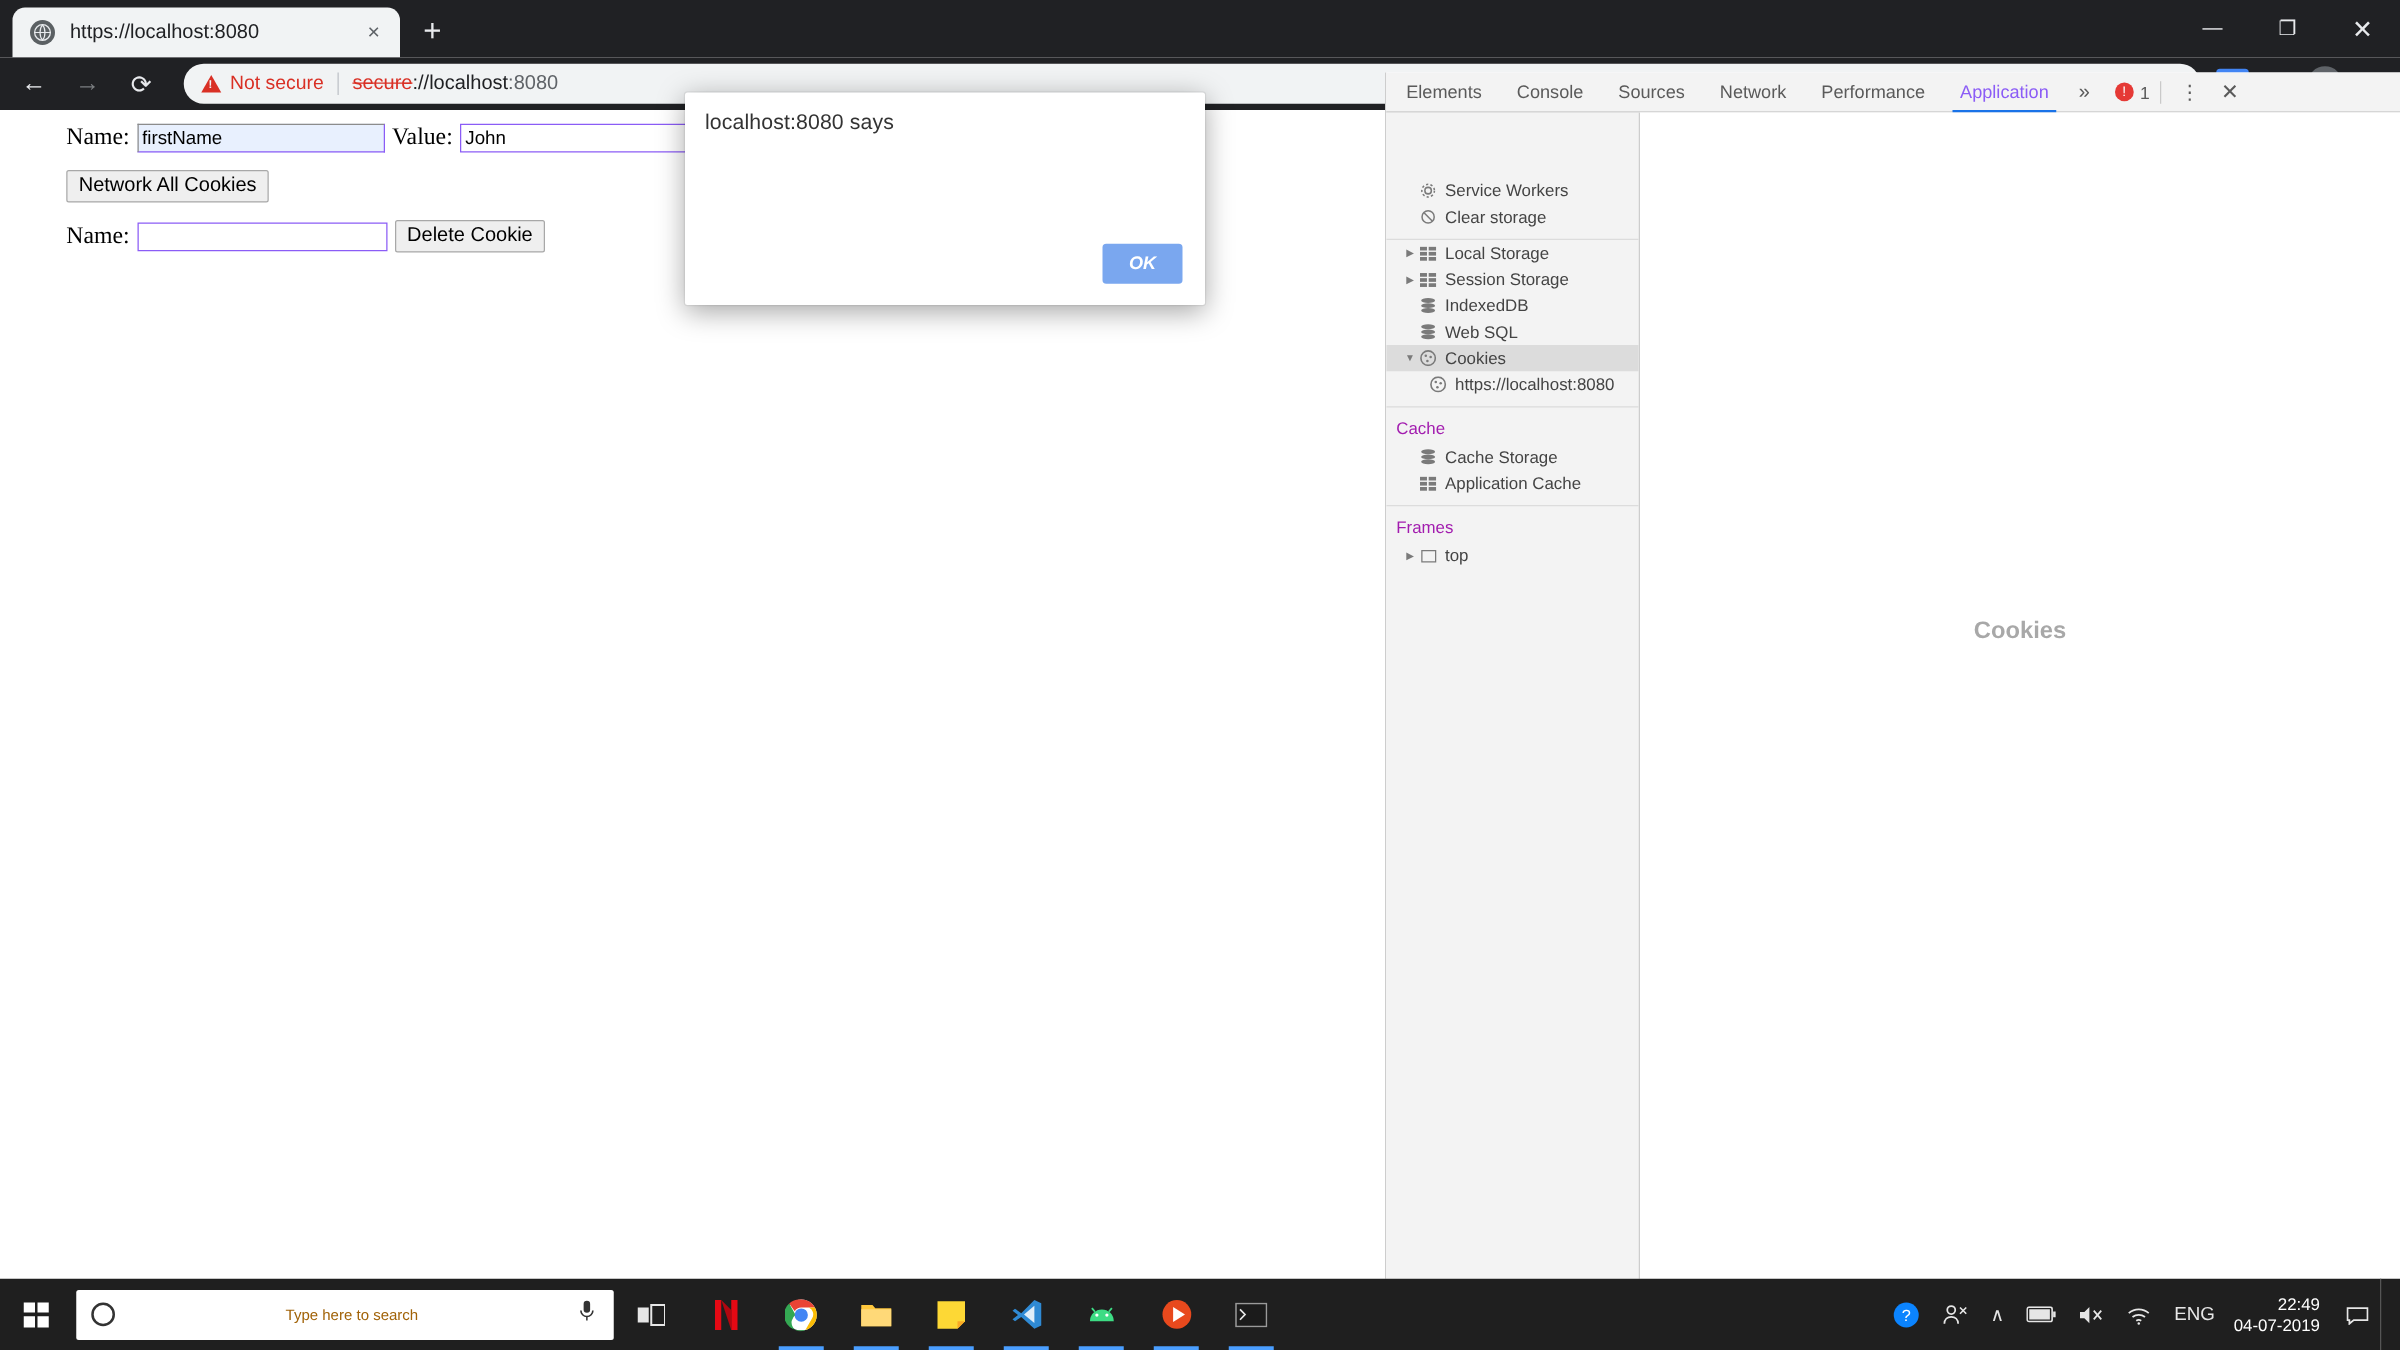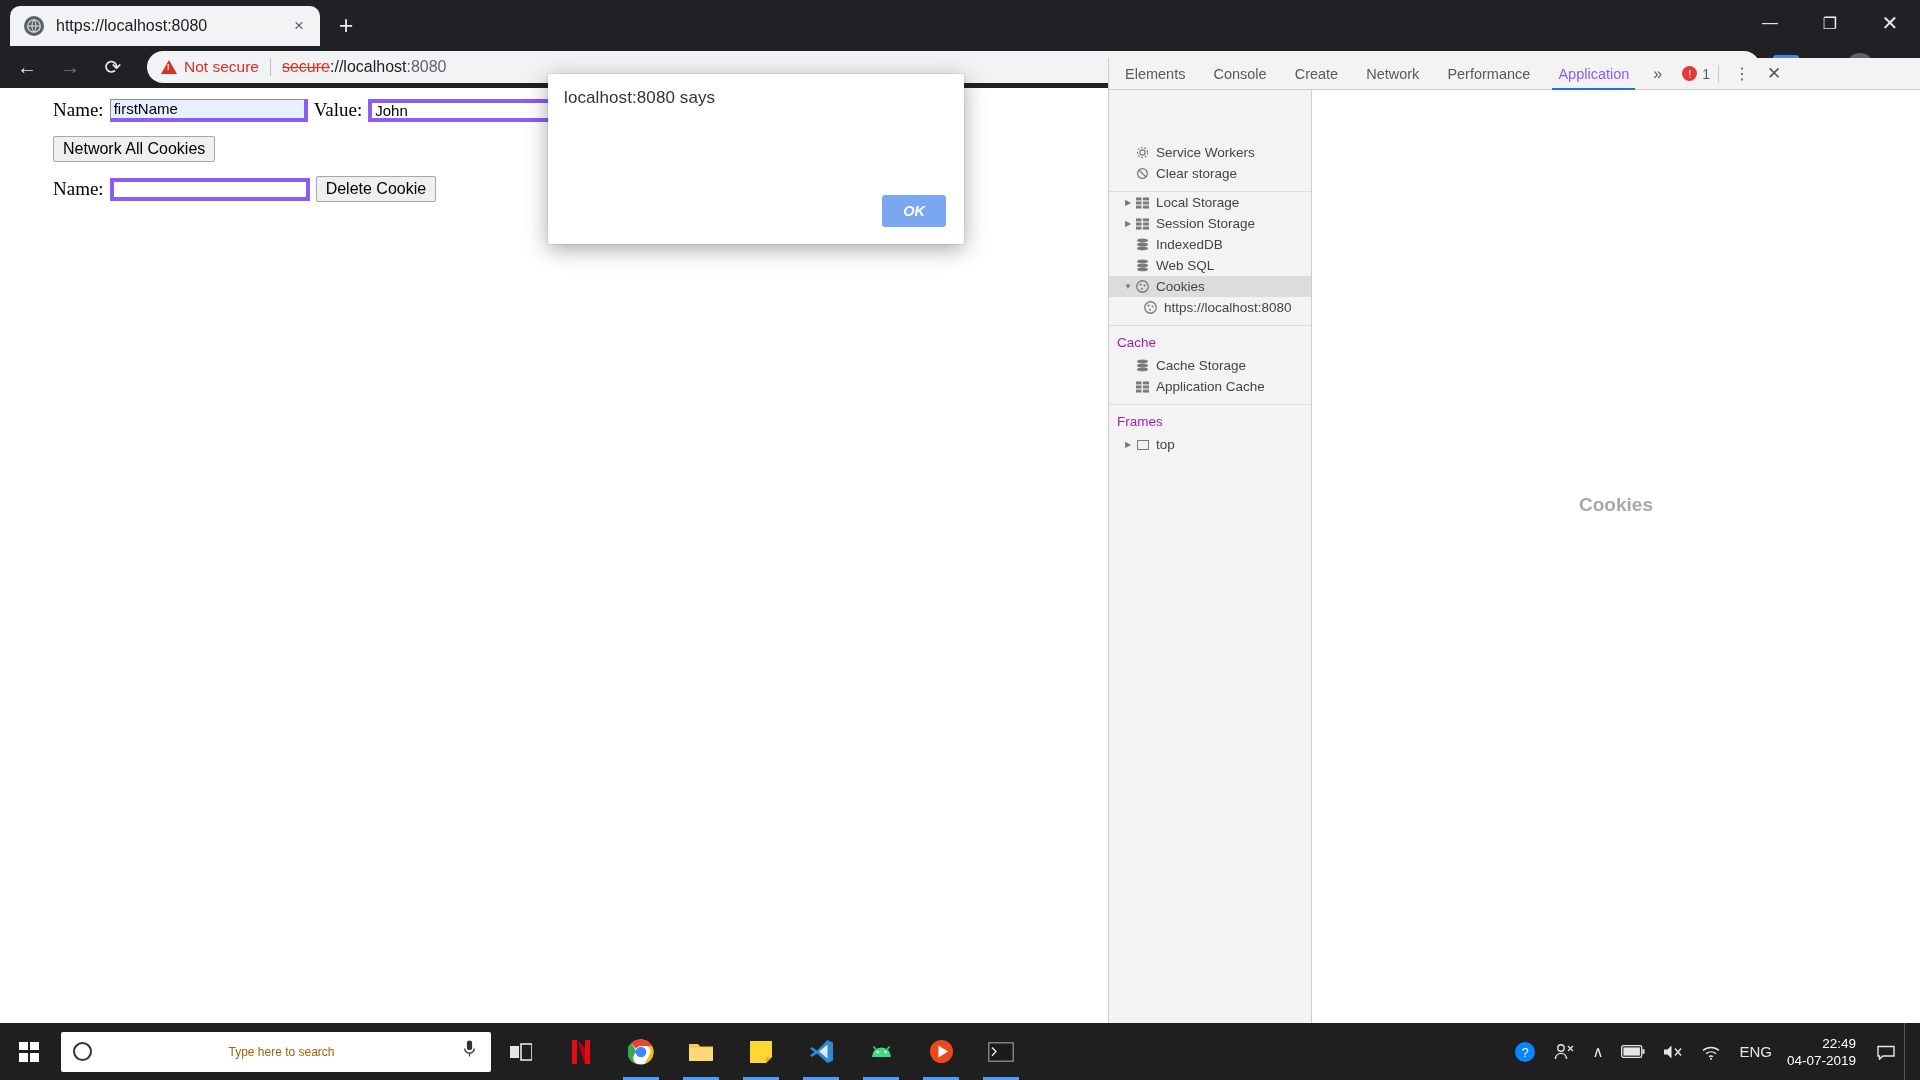--- a/index.html
+++ b/index.html
@@ -96,21 +96,21 @@
   #page-viewport {
     position:absolute; left:0; top:88px; width:1108px; height:935px;
     background:#ffffff; overflow:hidden;
     font-family:"Liberation Serif", serif;
     padding-left:45px;
   }
   .form-row { display:flex; align-items:center; padding-left:8px; }
   #row-create { margin-top:9px; }
   .form-label { font-size:19px; color:#000; font-family:"Liberation Serif", serif; }
   .text-input {
-    height:23px; border:4px solid #8b5cf6; background:#fff;
+    height:23px; border:1px solid #8b5cf6; background:#fff;
     font-family:"Liberation Sans", sans-serif; font-size:15px; color:#000;
     padding:1px 3px; margin:0 6px;
   }
   #cookie-name-input {
     width:198px; background:#e8f0fe; border-top:1px solid #8c8c8c; border-left:1px solid #8c8c8c;
   }
   #cookie-value-input { width:200px; }
   #delete-name-input { width:200px; }
   .form-button {
     height:26px; padding:0 9px; background:#efefef;
@@ -301,21 +301,21 @@
 
   <div id="js-dialog">
     <div id="dialog-origin">localhost:8080 says</div>
     <button id="dialog-ok-button">OK</button>
   </div>
 
   <div id="devtools">
     <div id="devtools-tabbar">
       <div class="dt-tab">Elements</div>
       <div class="dt-tab">Console</div>
-      <div class="dt-tab">Create</div>
+      <div class="dt-tab">Sources</div>
       <div class="dt-tab">Network</div>
       <div class="dt-tab">Performance</div>
       <div class="dt-tab active">Application</div>
       <div id="dt-more">»</div>
       <div id="dt-error-badge">
         <span id="dt-error-dot">!</span>
         <span>1</span>
       </div>
       <div id="dt-separator"></div>
       <div id="dt-kebab">⋮</div>

